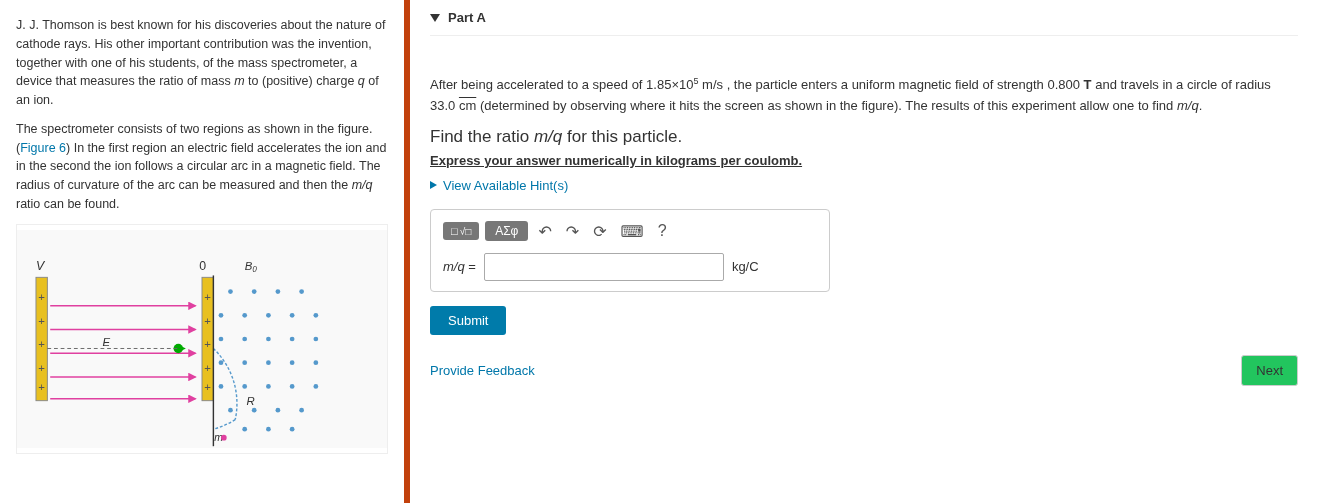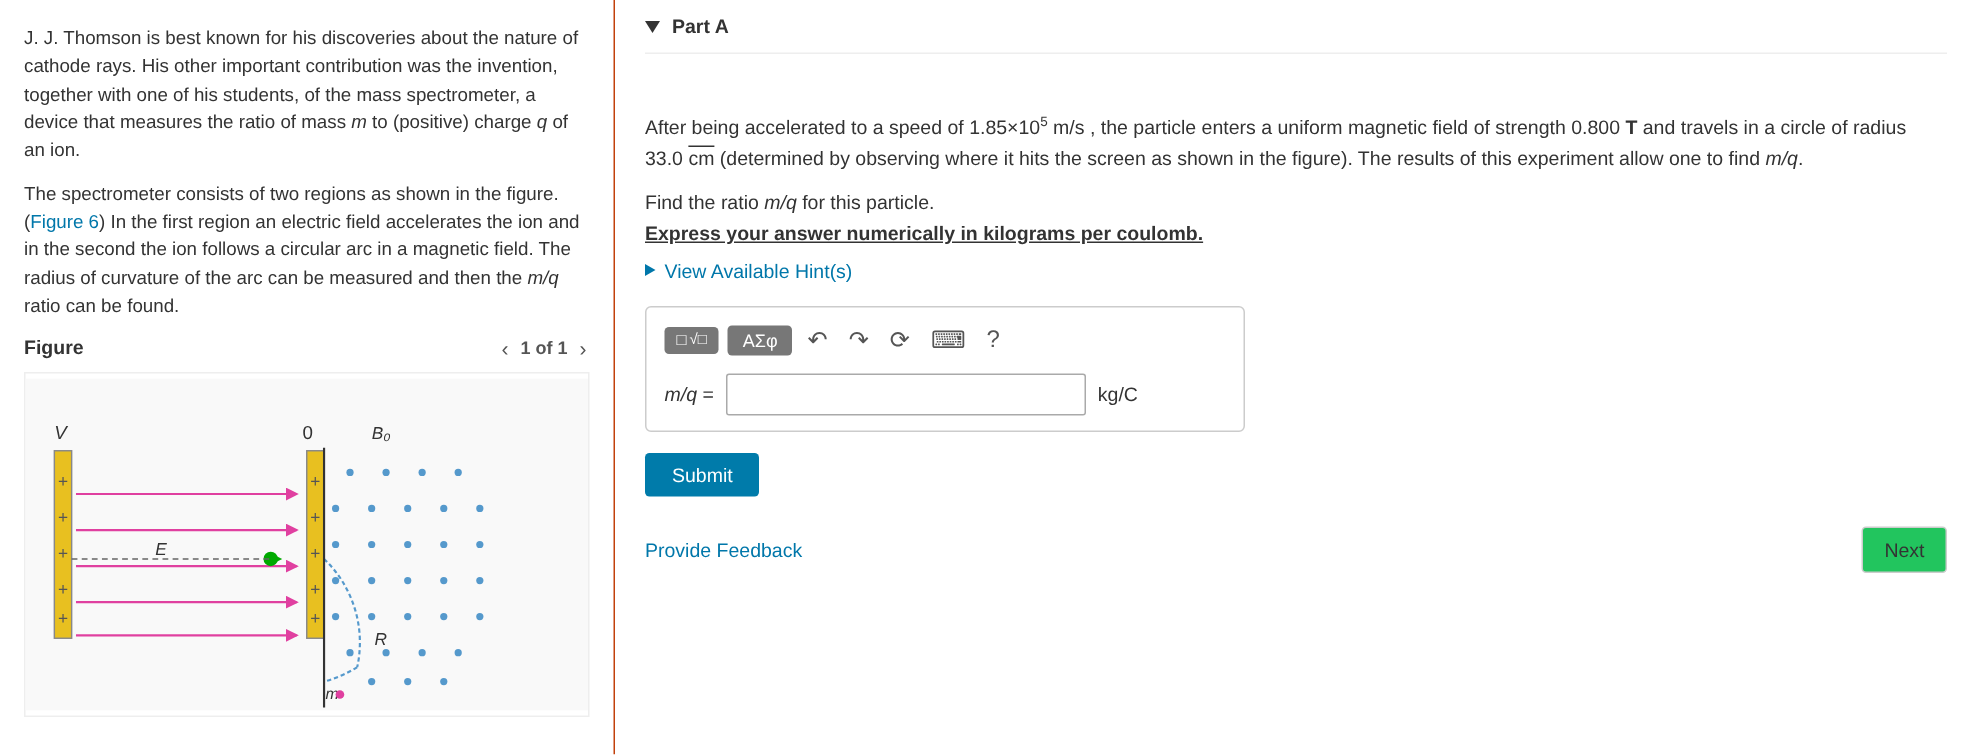--- a/index.html
+++ b/index.html
@@ -3,21 +3,21 @@
   <meta charset="utf-8">
   <style>
     * { box-sizing: border-box; margin: 0; padding: 0; }
     body { font-family: Arial, sans-serif; font-size: 13px; color: #333; background: #fff; display: flex; height: 503px; overflow: hidden; }
 
     
     .left-panel {
       width: 410px;
       min-width: 410px;
       padding: 16px;
-      border-right: 1px solid #c2410c;
+      border-right: 6px solid #c2410c;
       overflow-y: auto;
       height: 100%;
     }
     .left-panel p {
       font-size: 12.5px;
       line-height: 1.5;
       margin-bottom: 10px;
       color: #333;
     }
     .left-panel a {
@@ -92,21 +92,21 @@
     .question-text {
       font-size: 13px;
       line-height: 1.6;
       margin-bottom: 10px;
       color: #333;
       margin-top: 38px;
     }
     .question-text sup { font-size: 9px; }
 
     .find-ratio {
-      font-size: 13px;
+      font-size: 17px;
       margin-bottom: 6px;
     }
     .express-answer {
       font-size: 13px;
       font-weight: bold;
       margin-bottom: 10px;
       text-decoration: underline;
     }
 
     .hint-link {
@@ -227,28 +227,20 @@
 <body>
 
 <div class="left-panel">
   <p>
     <span>J. J. Thomson is best known for his discoveries about the nature of cathode rays. His other important contribution was the invention, together with one of his students, of the mass spectrometer, a device that measures the ratio of mass </span><span class="italic">m</span><span> to (positive) charge </span><span class="italic">q</span><span> of an ion.</span>
   </p>
   <p>
     <span>The spectrometer consists of two regions as shown in the figure.(</span><a href="#">Figure 6</a><span>) In the first region an electric field accelerates the ion and in the second the ion follows a circular arc in a magnetic field. The radius of curvature of the arc can be measured and then the </span><span class="italic">m/q</span><span> ratio can be found.</span>
   </p>
 
-  <div class="figure-header">
-    <span>Figure</span>
-    <div class="figure-nav">
-      <button>‹</button>
-      <span>1 of 1</span>
-      <button>›</button>
-    </div>
-  </div>
 
   <div class="figure-area">
     <svg class="figure-svg" viewBox="0 0 390 230" xmlns="http://www.w3.org/2000/svg">
 
       <rect width="390" height="230" fill="#f9f9f9"></rect>
 
       <rect x="20" y="50" width="12" height="130" fill="#e8c020" stroke="#888" stroke-width="1"></rect>
 
       <rect x="195" y="50" width="12" height="130" fill="#e8c020" stroke="#888" stroke-width="1"></rect>
 

